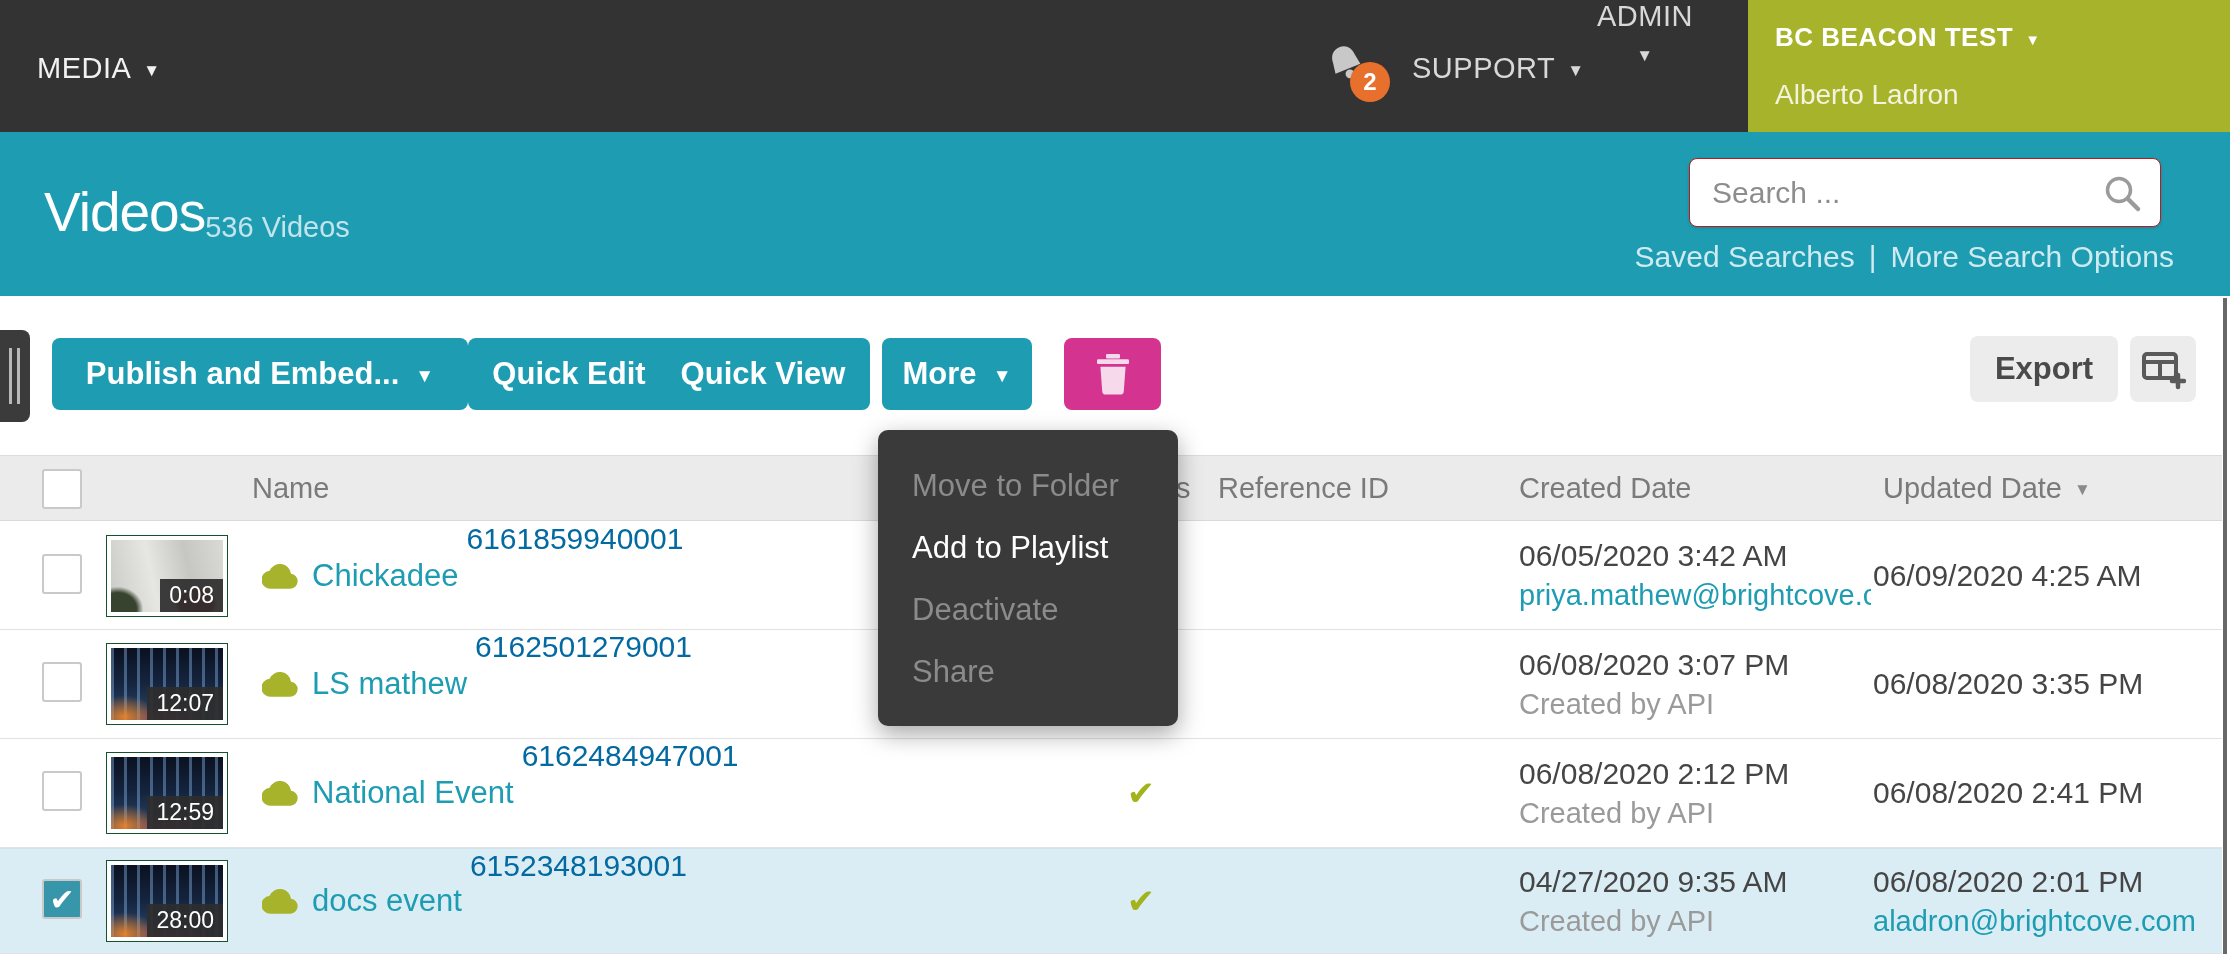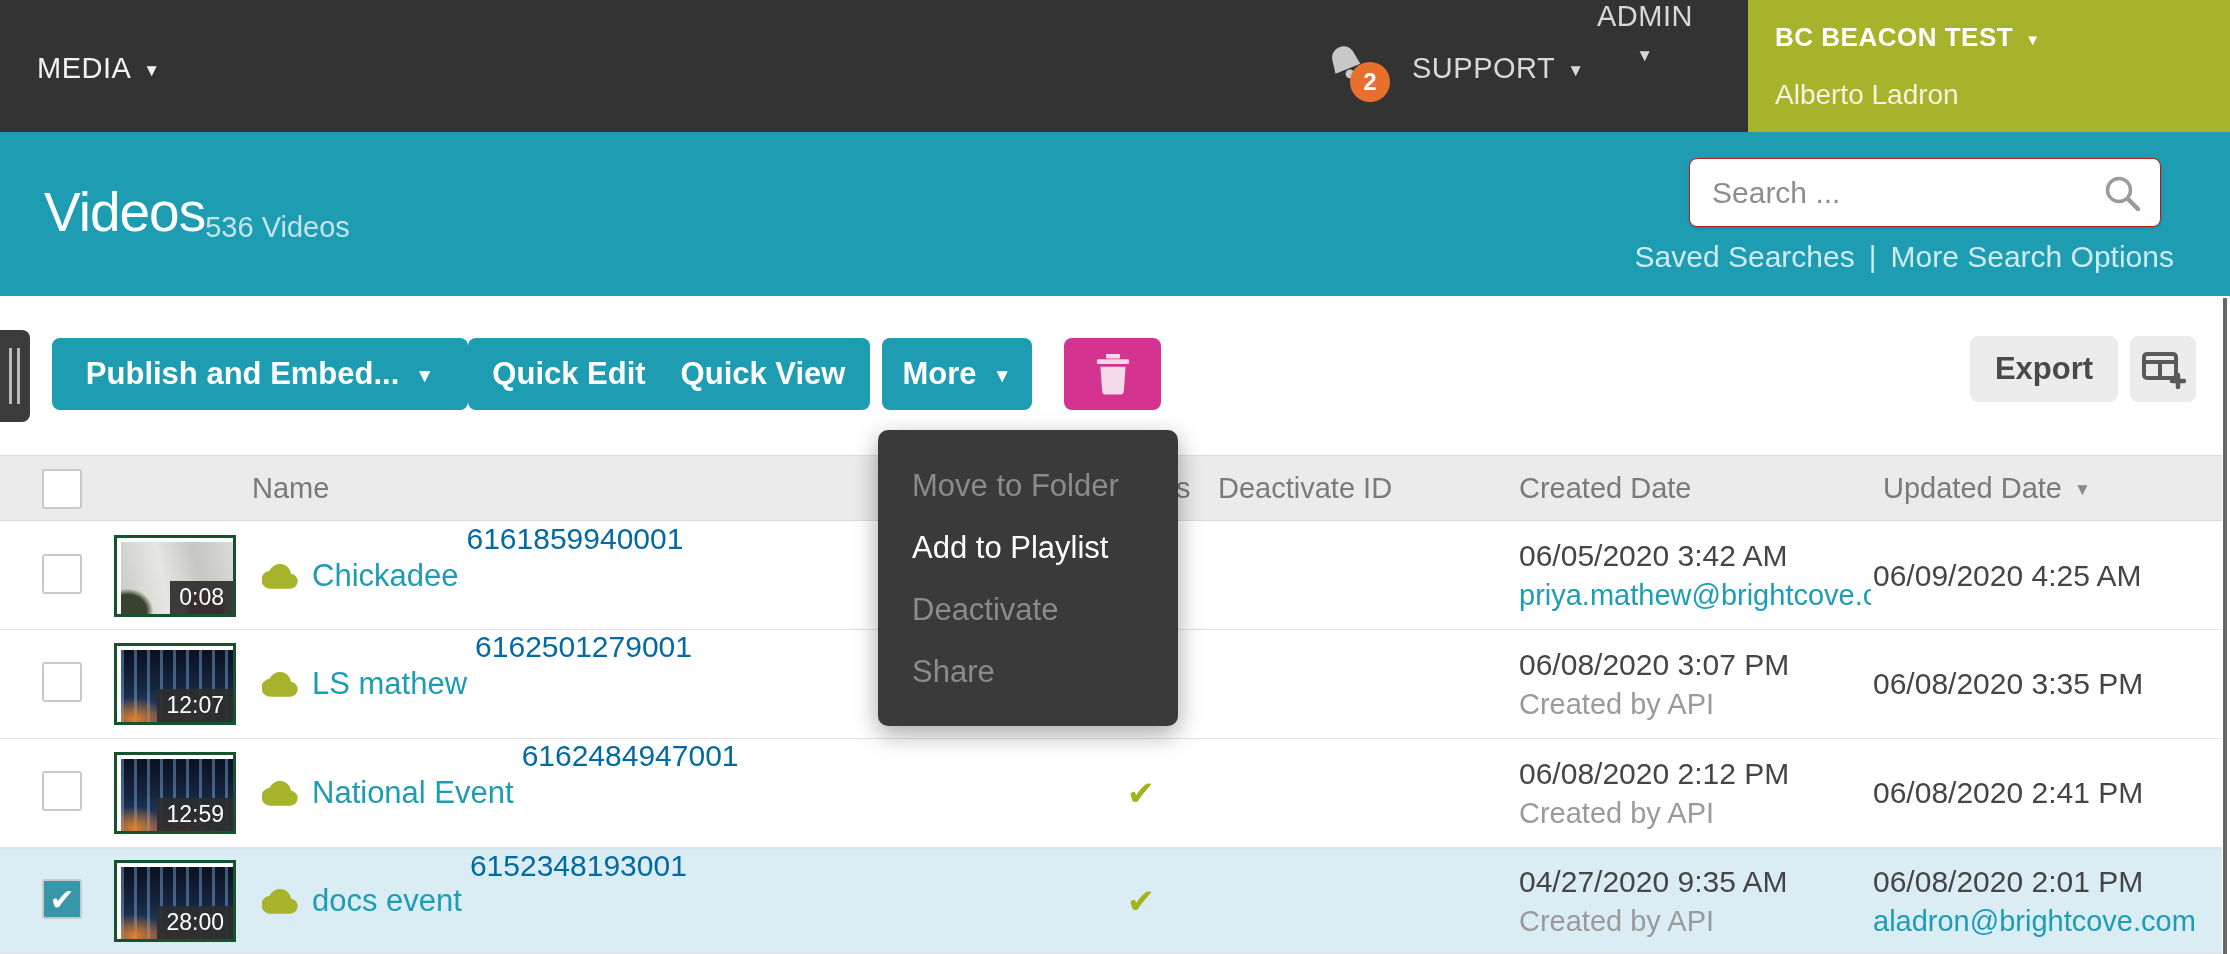--- a/index.html
+++ b/index.html
@@ -84,21 +84,21 @@
   .trow { position:absolute; left:0; width:2222px; background:#fff; border-bottom:1px solid #e2e2e2; }
   .row-0 { top:522px; height:108px; }
   .row-1 { top:630px; height:109px; }
   .row-2 { top:739px; height:109px; }
   .row-3 { top:848px; height:106px; background:#daedf5; border-top:1px solid #cfe4ee; }
   .trow .cb { position:absolute; left:42px; top:50%; margin-top:-22px; }
   .cb.checked { background:#3896ab; border-color:#c9c9c9; color:#fff; font-size:30px; font-weight:bold;
                 display:flex; align-items:center; justify-content:center; }
 
   .thumb { position:absolute; left:106px; top:50%; margin-top:-41px; width:122px; height:82px;
-           background:#fff; border:3px solid #14532d; padding:4px; cursor:pointer;margin-left:8px; }
+           background:#fff; border:1px solid #14532d; padding:4px; cursor:pointer; }
   .thumb .img { position:relative; width:112px; height:72px; overflow:hidden; }
   .img-bird { background:
       radial-gradient(30px 24px at 76% 88%, #a33847 55%, rgba(163,56,71,0) 70%),
       radial-gradient(34px 30px at 6% 96%, #37432e 55%, rgba(55,67,46,0) 75%),
       linear-gradient(78deg, #c9c9c5, #e6e6e2 38%, #c6c6c2 68%, #dadad6 100%); }
   .img-city { background:
       radial-gradient(46px 30px at 12% 96%, rgba(235,130,40,.95), rgba(235,130,40,0) 72%),
       radial-gradient(56px 26px at 52% 100%, rgba(216,70,90,.75), rgba(216,70,90,0) 70%),
       repeating-linear-gradient(90deg, rgba(150,200,255,.38) 0 3px, rgba(20,35,60,0) 3px 13px),
       linear-gradient(180deg, #0a1120 0%, #15253f 50%, #223a5c 80%, #2b4668 100%); }
@@ -233,21 +233,21 @@
       </g>
     </svg>
   </button>
 
   <div class="scroll-line"></div>
 
   <div class="thead">
     <div class="cb"></div>
     <div class="hcell h-name">Name</div>
     <div class="hcell h-frag">s</div>
-    <div class="hcell h-ref">Deactivate ID</div>
+    <div class="hcell h-ref">Reference ID</div>
     <div class="hcell h-created">Created Date</div>
     <div class="hcell h-updated">
       <span>Updated Date</span>
       <span class="sort-caret">▼</span>
     </div>
   </div>
 
   <div class="trow row-0">
     <div class="cb"></div>
     <div class="thumb">

